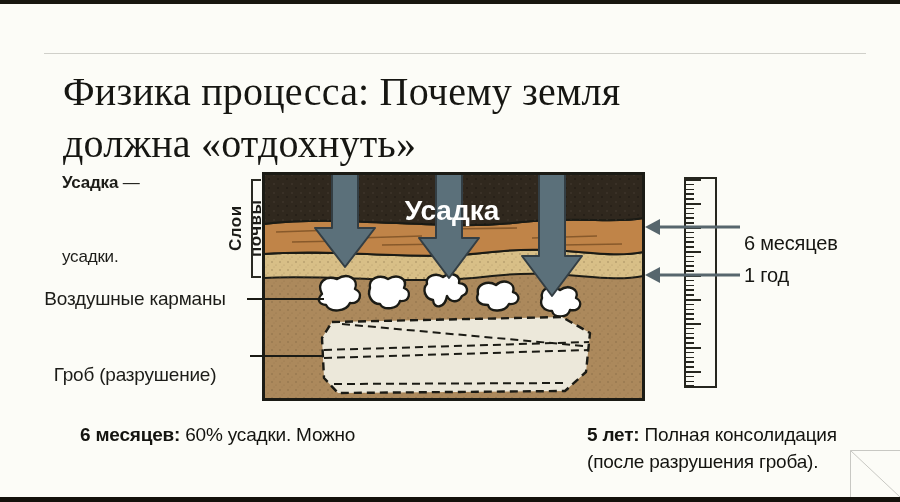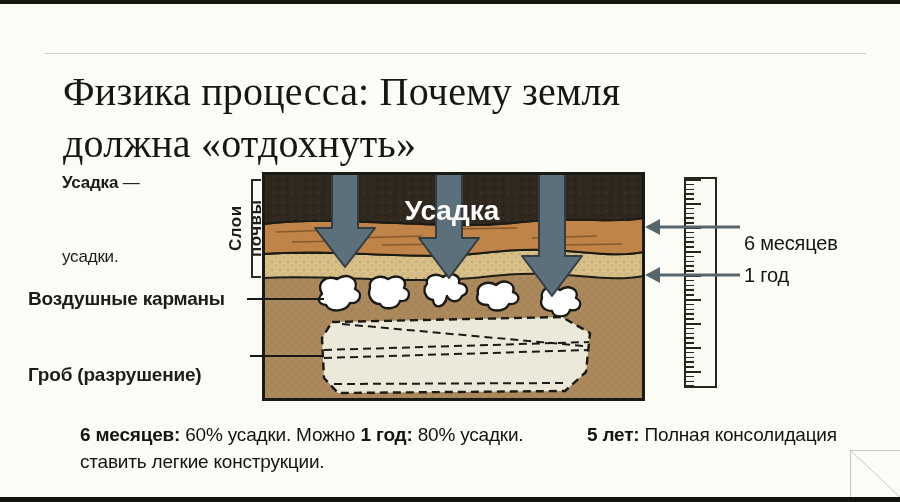--- a/index.html
+++ b/index.html
@@ -28,21 +28,21 @@
   }
   .bracket{
     position:absolute;left:251px;top:179px;width:8px;height:95px;
     border-left:2px solid #2a2a23;border-top:2px solid #2a2a23;border-bottom:2px solid #2a2a23;
   }
 
   .leader{position:absolute;height:2px;background:#1b1b15;}
   .leader.airpockets{left:247px;top:298px;width:77px;}
   .leader.coffin{left:250px;top:355px;width:74px;}
 
-  .side-label{position:absolute;left:28px;width:214px;text-align:left;font-size:19px;letter-spacing:-0.2px;font-weight:bold;}
+  .side-label{position:absolute;left:28px;width:214px;text-align:center;font-size:19px;letter-spacing:-0.2px;}
   .side-label.airpockets{top:288px;}
   .side-label.coffin{top:364px;}
 
   .diagram-svg{position:absolute;left:262px;top:172px;width:383px;height:229px;}
 
   .ruler{
     position:absolute;left:684px;top:177px;width:33px;height:211px;box-sizing:border-box;
     background-color:#fbfbf5;border:2.5px solid #26261f;
     background-image:
       repeating-linear-gradient(to bottom,#26261f 0 1.7px,transparent 1.7px 24px),
@@ -160,26 +160,25 @@
     <line x1="97" y1="61" x2="13" y2="61"></line>
     <path d="M17,53 L2,61 L17,69 Z" stroke="none"></path>
   </g>
 </svg>
 
 <div class="marker-label m6">6 месяцев</div>
 <div class="marker-label m1y">1 год</div>
 
 <div class="fact f1">
   <div><b>6 месяцев:</b> <span>60% усадки. Можно</span></div>
-  <div><span>ставить легкие конструкции.</span></div>
 </div>
 <div class="fact f2">
-  <div><b>1 год:</b> <span>80% усадки.</span></div>
 </div>
 <div class="fact f3">
   <div><b>5 лет:</b> <span>Полная консолидация</span></div>
+  <div><span>(после разрушения гроба).</span></div>
 </div>
 
 <svg class="corner" viewBox="0 0 50 47">
   <path d="M0.5,0.5 H50 M0.5,0.5 V47 M0.5,0.5 L50,47" fill="none" stroke="#c8c8c3" stroke-width="1"></path>
 </svg>
 
 <div class="strip-bottom"></div>
 
 </body></html>

